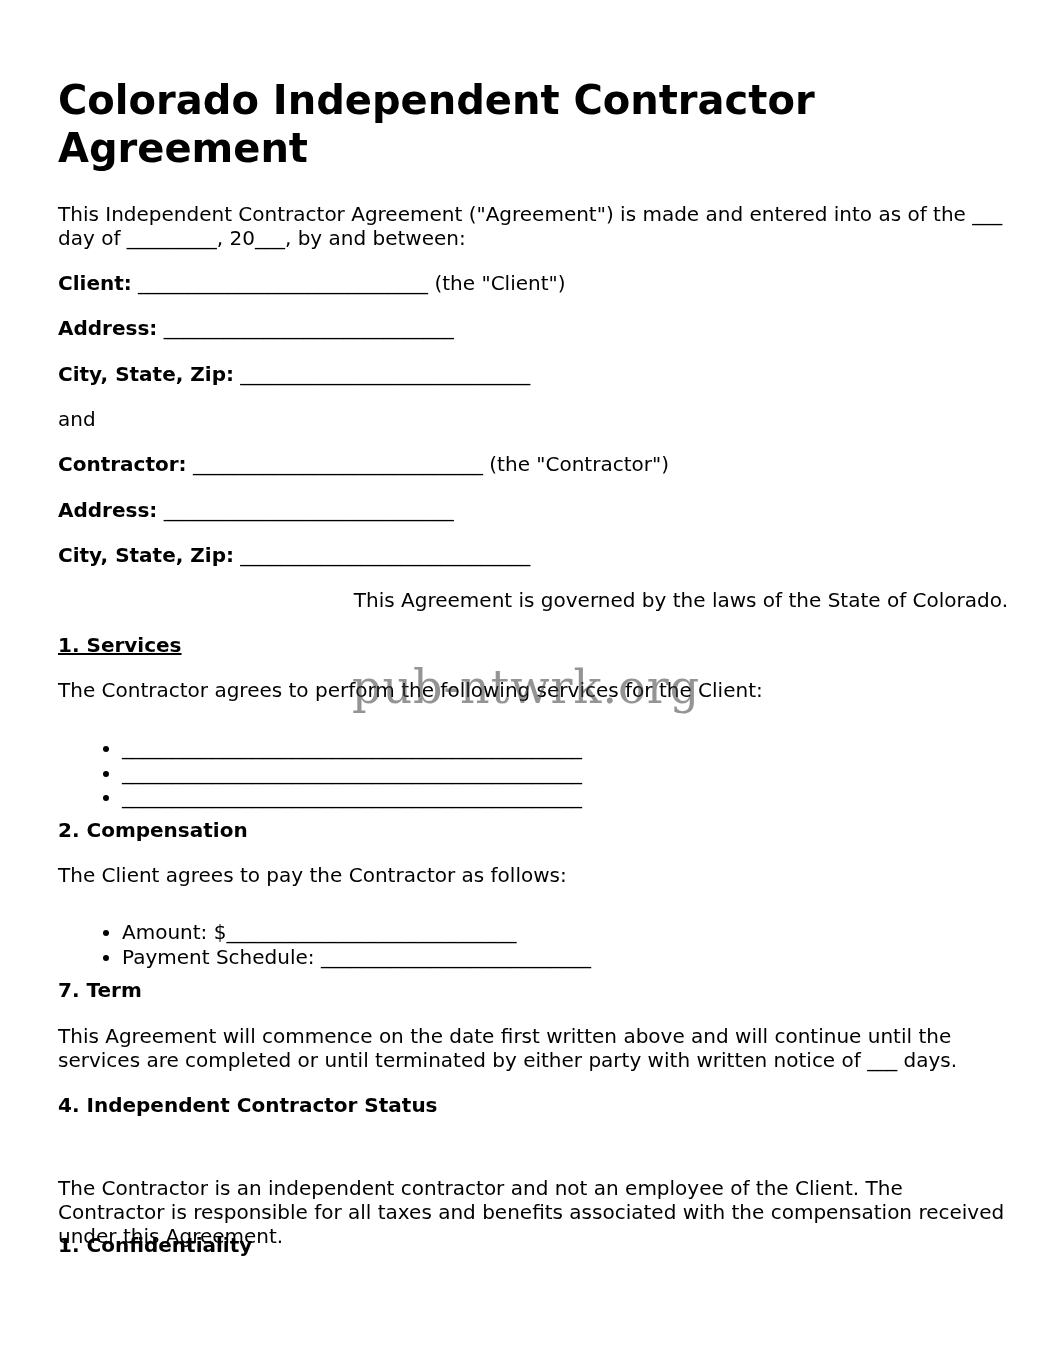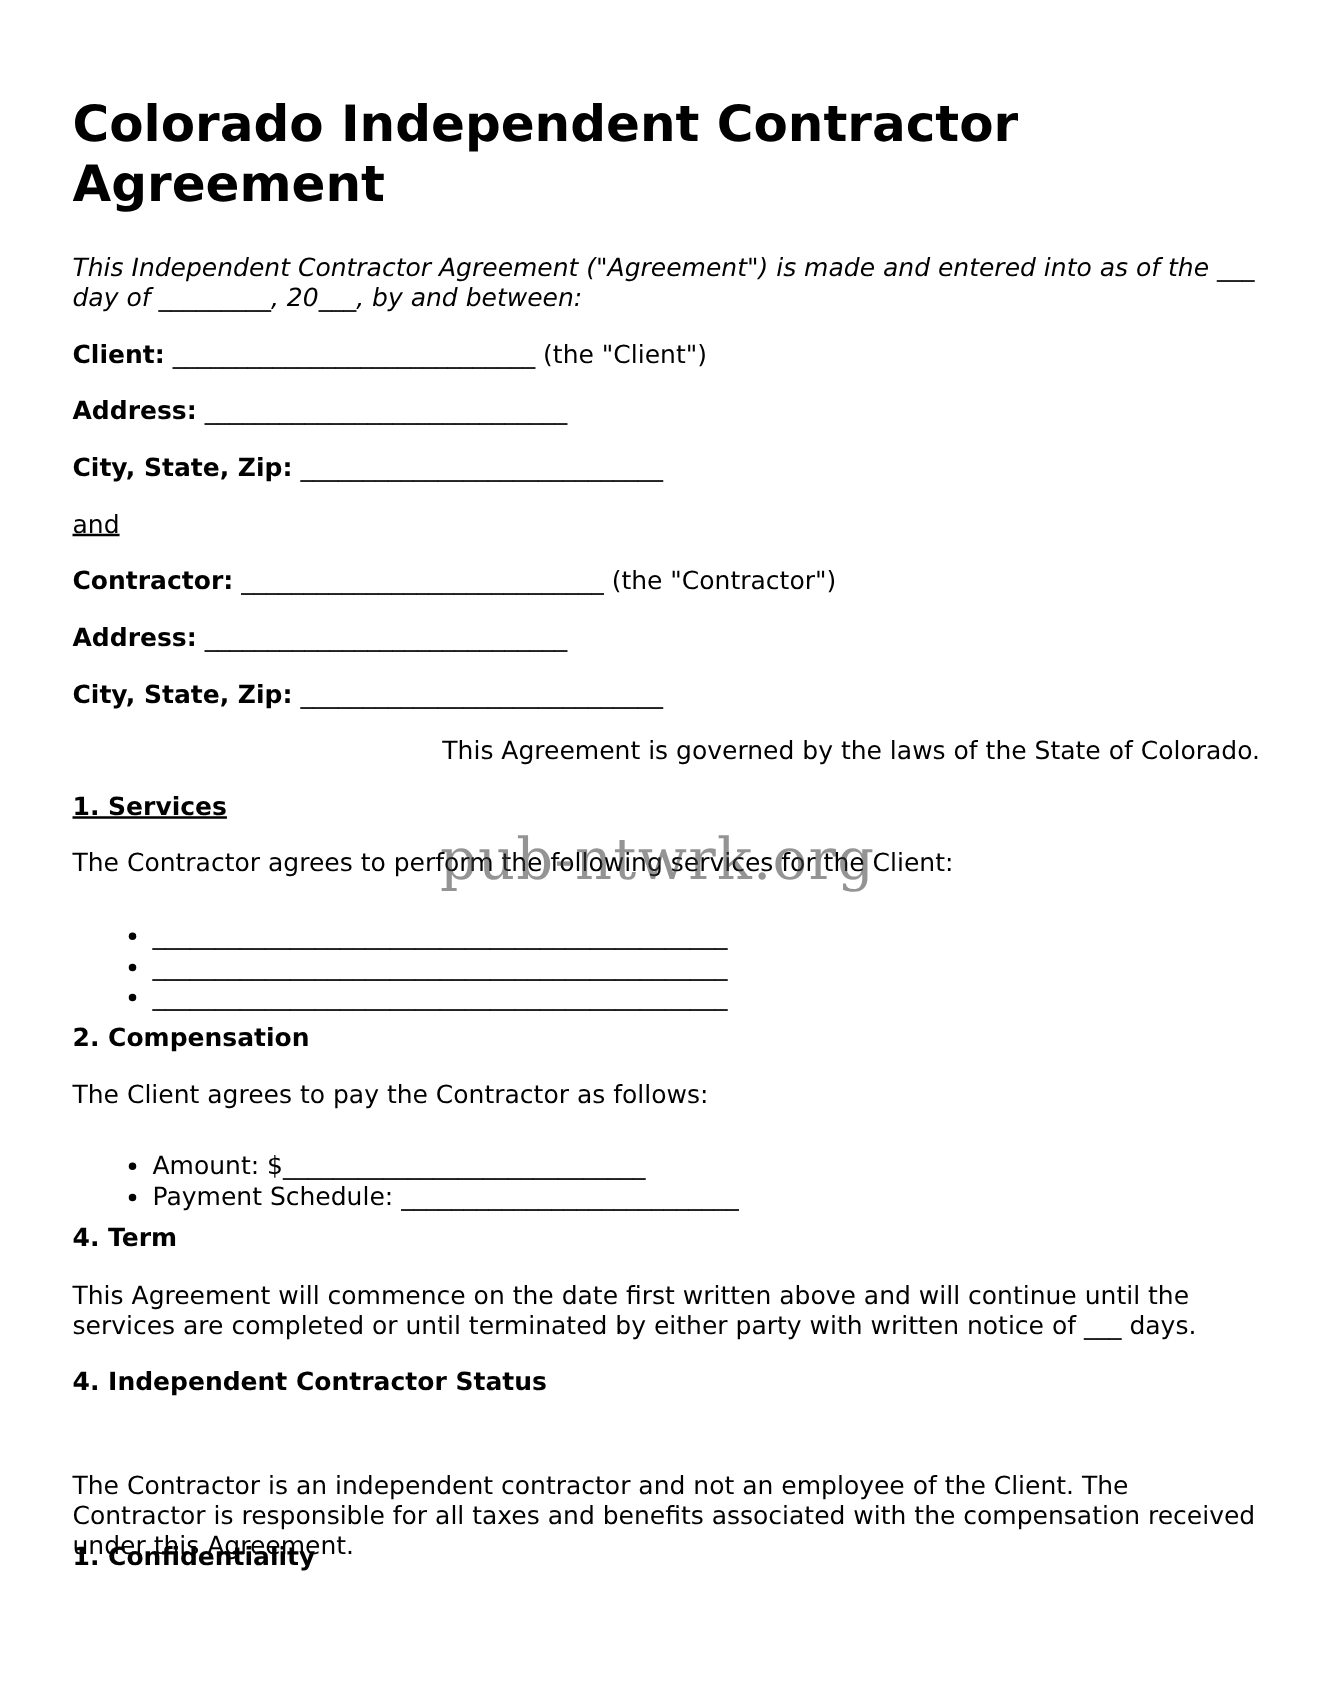--- a/index.html
+++ b/index.html
@@ -15,33 +15,33 @@
   ul li { margin: 0; }
   .watermark { position: absolute; left: 352px; top: 660px; font-family: "DejaVu Serif", serif;
                font-size: 46px; color: rgba(60,60,60,0.55); letter-spacing: 1px; pointer-events: none; text-align: right; }
 </style>
 </head>
 <body>
 
 <div class="page">
   <h1>Colorado Independent Contractor Agreement</h1>
 
-  <p class="p" style="top:202px;font-style:italic;">This Independent Contractor Agreement ("Agreement") is made and entered into as of the ___ day of _________, 20___, by and between:</p>
+  <p class="p" style="top:202px;">This Independent Contractor Agreement ("Agreement") is made and entered into as of the ___ day of _________, 20___, by and between:</p>
 
   <p class="p" style="top:271px;">
     <span class="b">Client:</span><span> _____________________________ (the "Client")</span>
   </p>
   <p class="p" style="top:316px;">
     <span class="b">Address:</span><span> _____________________________</span>
   </p>
   <p class="p" style="top:362px;">
     <span class="b">City, State, Zip:</span><span> _____________________________</span>
   </p>
 
-  <p class="p" style="top:407px;text-decoration:underline;">and</p>
+  <p class="p" style="top:407px;">and</p>
 
   <p class="p" style="top:452px;">
     <span class="b">Contractor:</span><span> _____________________________ (the "Contractor")</span>
   </p>
   <p class="p" style="top:498px;">
     <span class="b">Address:</span><span> _____________________________</span>
   </p>
   <p class="p" style="top:543px;">
     <span class="b">City, State, Zip:</span><span> _____________________________</span>
   </p>
@@ -56,21 +56,21 @@
     <li>______________________________________________</li>
   </ul>
 
   <p class="p h" style="top:818px;">2. Compensation</p>
   <p class="p" style="top:863px;">The Client agrees to pay the Contractor as follows:</p>
   <ul style="top:908px;">
     <li>Amount: $_____________________________</li>
     <li>Payment Schedule: ___________________________</li>
   </ul>
 
-  <p class="p h" style="top:978px;">4. Term</p>
+  <p class="p h" style="top:978px;">7. Term</p>
   <p class="p" style="top:1024px;">This Agreement will commence on the date first written above and will continue until the services are completed or until terminated by either party with written notice of ___ days.</p>
 
   <p class="p h" style="top:1093px;">4. Independent Contractor Status</p>
   <p class="p" style="top:1176px;">The Contractor is an independent contractor and not an employee of the Client. The Contractor is responsible for all taxes and benefits associated with the compensation received under this Agreement.</p>
 
   <p class="p h" style="top:1233px;">1. Confidentiality</p>
 </div>
 
 <div class="watermark">pub-ntwrk.org</div>
 

